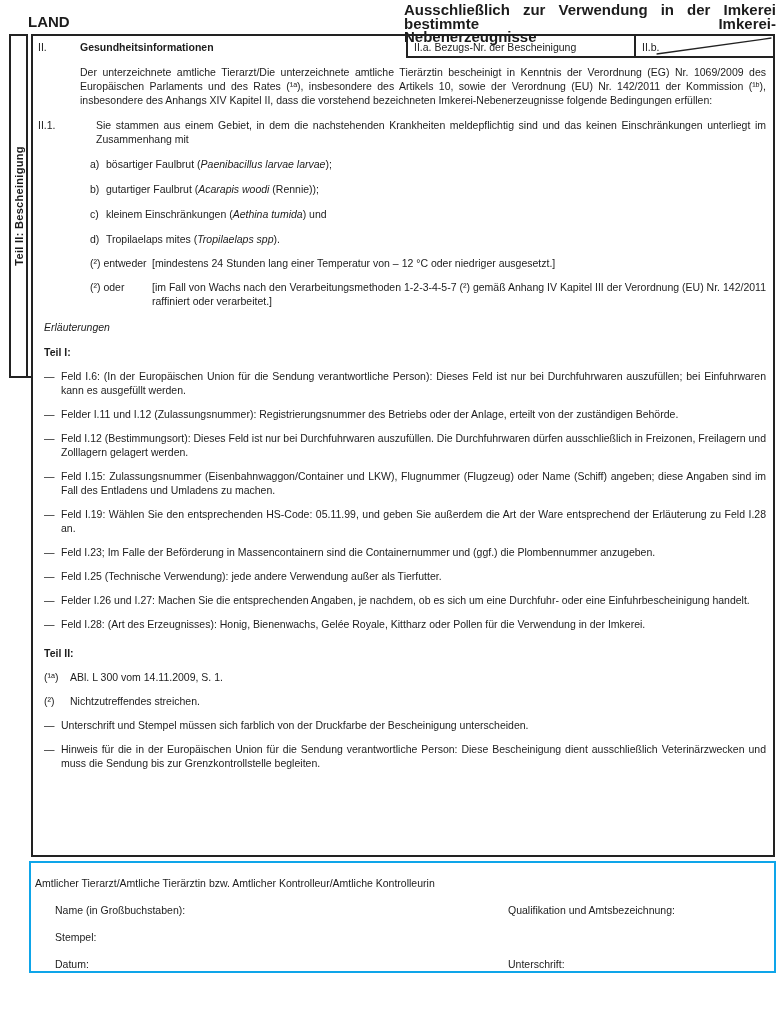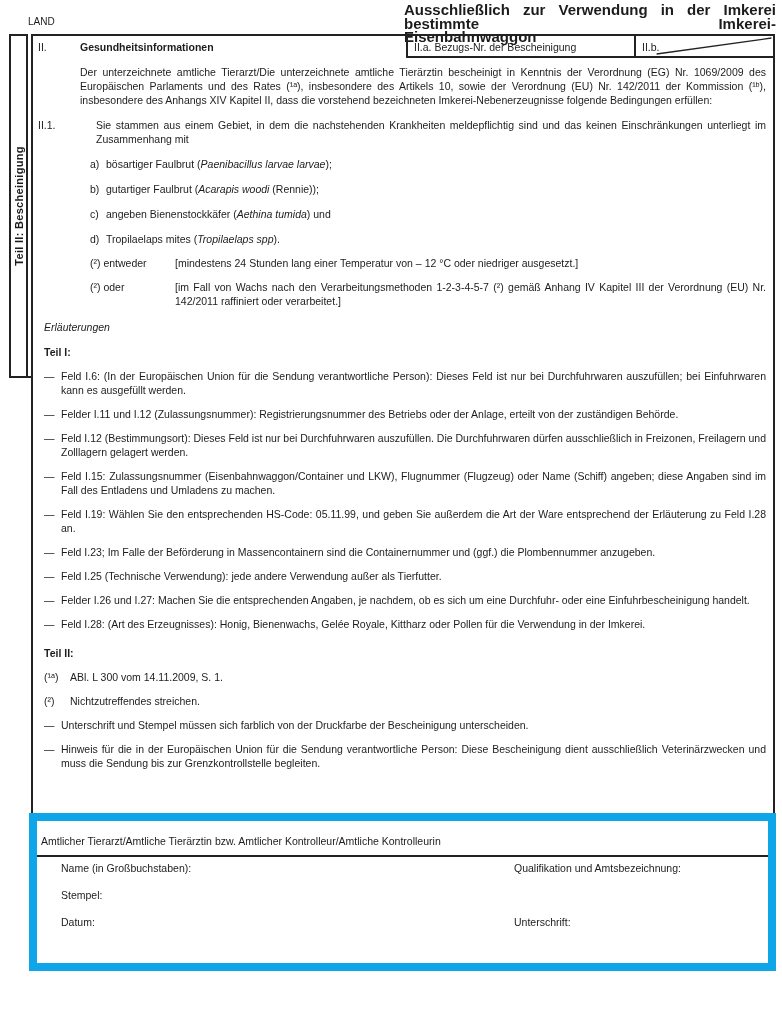--- a/index.html
+++ b/index.html
@@ -8,21 +8,21 @@
     background:#ffffff; color:#1c1c1c;
     font-family:"Liberation Sans","DejaVu Sans",sans-serif;
     font-size:10.5px; line-height:14px;
   }
   .b { font-weight:bold; }
   .i { font-style:italic; }
 
   
   .land {
     position:absolute; left:8px; top:15px;
-    font-weight:normal; font-size:10px;padding-left:20px;
+    font-weight:bold; font-size:15px;padding-left:20px;
   }
   .doc-title {
     position:absolute; left:404px; top:3px; width:372px;
     font-weight:bold; font-size:15px; line-height:13.5px;
   }
   .doc-title .l1 { display:block; text-align:justify; text-align-last:justify; }
   .doc-title .l2 { display:block; }
 
   
   .side-strip {
@@ -55,54 +55,54 @@
 
   .intro { margin:7px 0 0 42px; text-align:justify; }
 
   .num-row { display:flex; margin-top:11px;gap:16px; }
   .num-row .num { width:42px; flex:none; }
   .num-row .nbody { flex:1; text-align:justify; }
 
   .disease { display:flex; margin:11px 0 0 52px; }
   .disease .d-marker { width:16px; flex:none; }
 
-  .opt-row { display:flex; margin:10px 0 0 52px;gap:23px; }
+  .opt-row { display:flex; margin:10px 0 0 52px; }
   .opt-row .opt-label { width:62px; flex:none; }
   .opt-row .opt-text { flex:1; text-align:justify; }
 
   .expl-heading { font-style:italic; margin:12px 0 0 6px; }
   .part-title { font-weight:bold; margin:11px 0 0 6px; }
   .part-title2 { font-weight:bold; margin:15px 0 0 6px; }
 
   .dash-row { display:flex; margin:10px 0 0 6px; }
   .dash-row .dash { width:17px; flex:none; }
   .dash-row .dtext { flex:1; text-align:justify; }
 
   .fn-row { display:flex; margin:10px 0 0 6px; }
   .fn-row .fn-label { width:26px; flex:none; }
   .fn-row .fn-text { flex:1; }
 
   
   .sig-box {
-    position:absolute; left:29px; top:813px; width:747px; height:158px;
-    border:8px solid #0ea5e9; box-sizing:border-box;
+    position:absolute; left:29px; top:861px; width:747px; height:112px;
+    border:2px solid #0ea5e9; box-sizing:border-box;
   }
   .sig-title { margin:13px 0 0 4px; }
   .sig-row { position:relative; margin:13px 0 0 24px; }
   .sig-row .right-label { position:absolute; left:453px; top:0; }
 </style>
 </head>
 <body>
 
 <div class="page">
 
   <div class="land">LAND</div>
   <div class="doc-title">
     <span class="l1">Ausschließlich zur Verwendung in der Imkerei bestimmte Imkerei-</span>
-    <span class="l2">Eisenbahnwaggon</span>
+    <span class="l2">Nebenerzeugnisse</span>
   </div>
 
   <div class="side-strip">
     <span class="vlabel">Teil II: Bescheinigung</span>
   </div>
   <div class="strip-connector"></div>
 
   <div class="main-box">
 
     <div class="header-row">
@@ -131,21 +131,21 @@
       <div class="disease">
         <span class="d-marker">a)</span>
         <span class="d-text"><span>bösartiger Faulbrut (</span><span class="i">Paenibacillus larvae larvae</span><span>);</span></span>
       </div>
       <div class="disease">
         <span class="d-marker">b)</span>
         <span class="d-text"><span>gutartiger Faulbrut (</span><span class="i">Acarapis woodi</span><span> (Rennie));</span></span>
       </div>
       <div class="disease">
         <span class="d-marker">c)</span>
-        <span class="d-text"><span>angeben Bienenstockkäfer (</span><span class="i">Aethina tumida</span><span>) und</span></span>
+        <span class="d-text"><span>kleinem Einschränkungen (</span><span class="i">Aethina tumida</span><span>) und</span></span>
       </div>
       <div class="disease">
         <span class="d-marker">d)</span>
         <span class="d-text"><span>Tropilaelaps mites (</span><span class="i">Tropilaelaps spp</span><span>).</span></span>
       </div>
 
 
       <div class="opt-row">
         <span class="opt-label">(²) entweder</span>
         <span class="opt-text">[mindestens 24 Stunden lang einer Temperatur von – 12 °C oder niedriger ausgesetzt.]</span>

